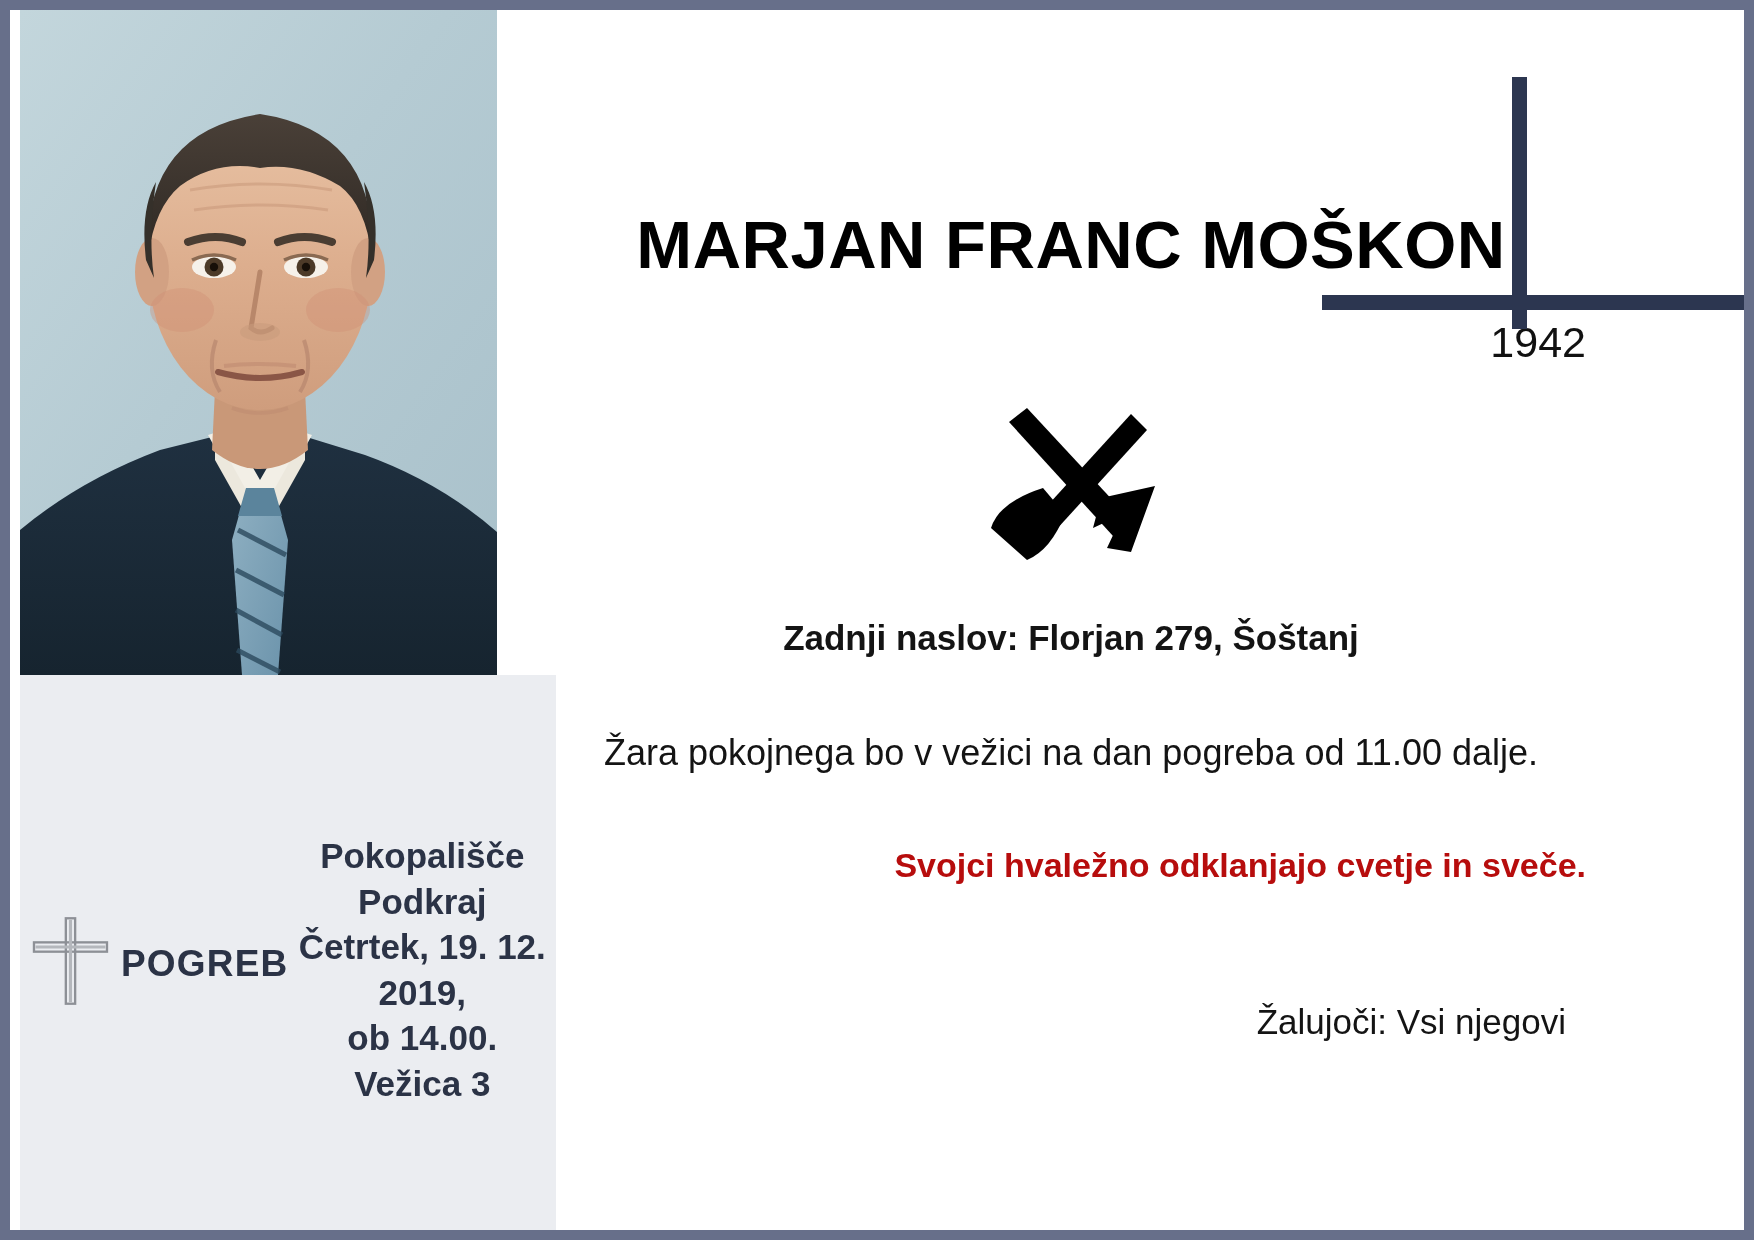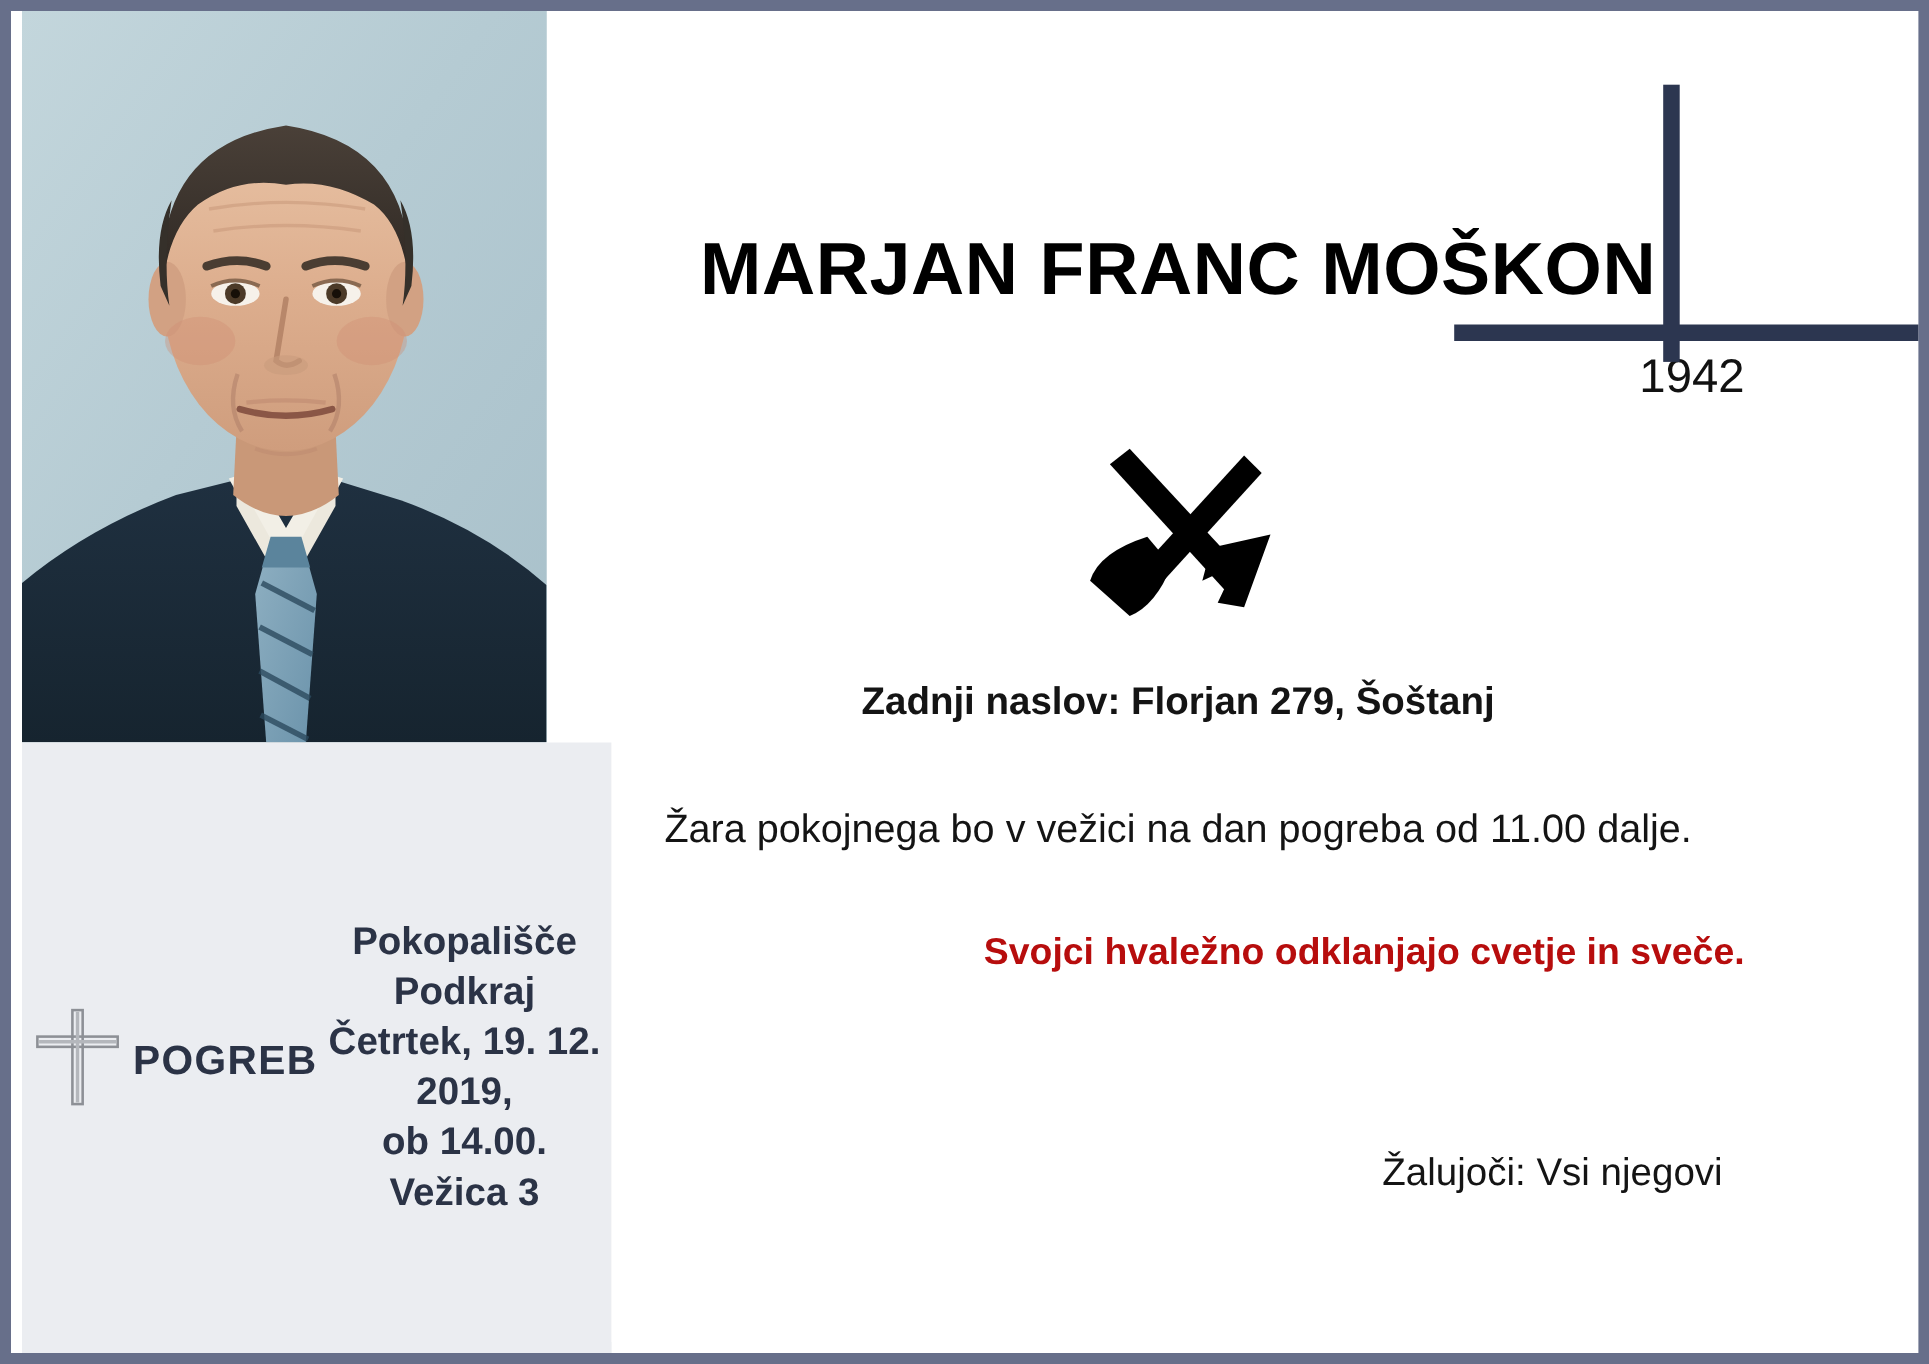--- a/index.html
+++ b/index.html
@@ -159,21 +159,20 @@
 
   .mourners-line {
     position: absolute;
     left: 0px;
     top: 982px;
     width: 1010px;
     text-align: right;
     font-size: 35px;
     font-weight: 300;
     color: #141414;
-    margin-top: 44px;
   }
 
   
   .navy-cross-vertical {
     position: absolute;
     left: 1502px;
     top: 67px;
     width: 15px;
     height: 252px;
     background: #2c3650;

